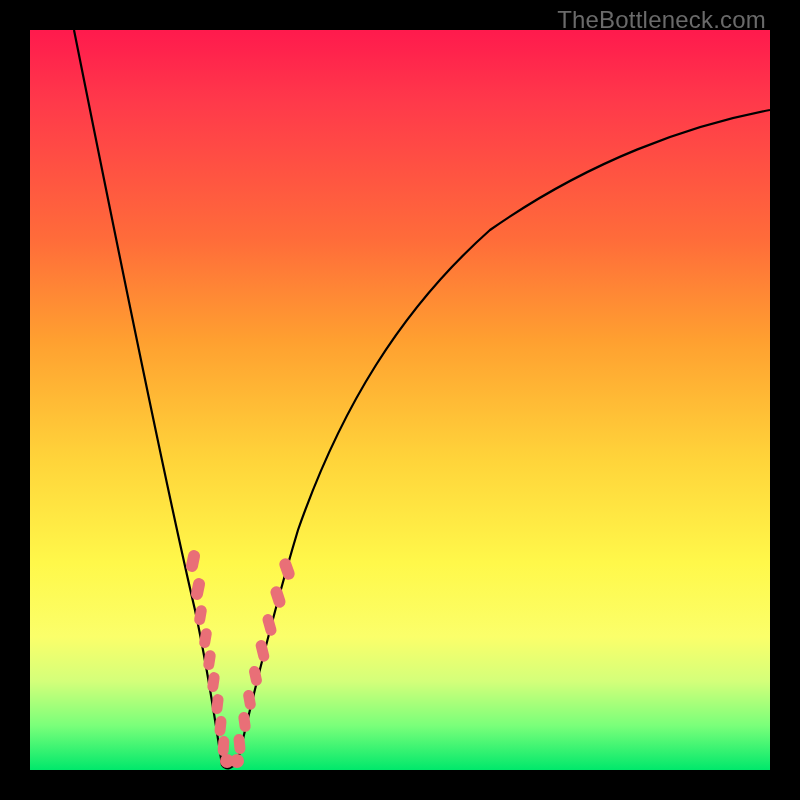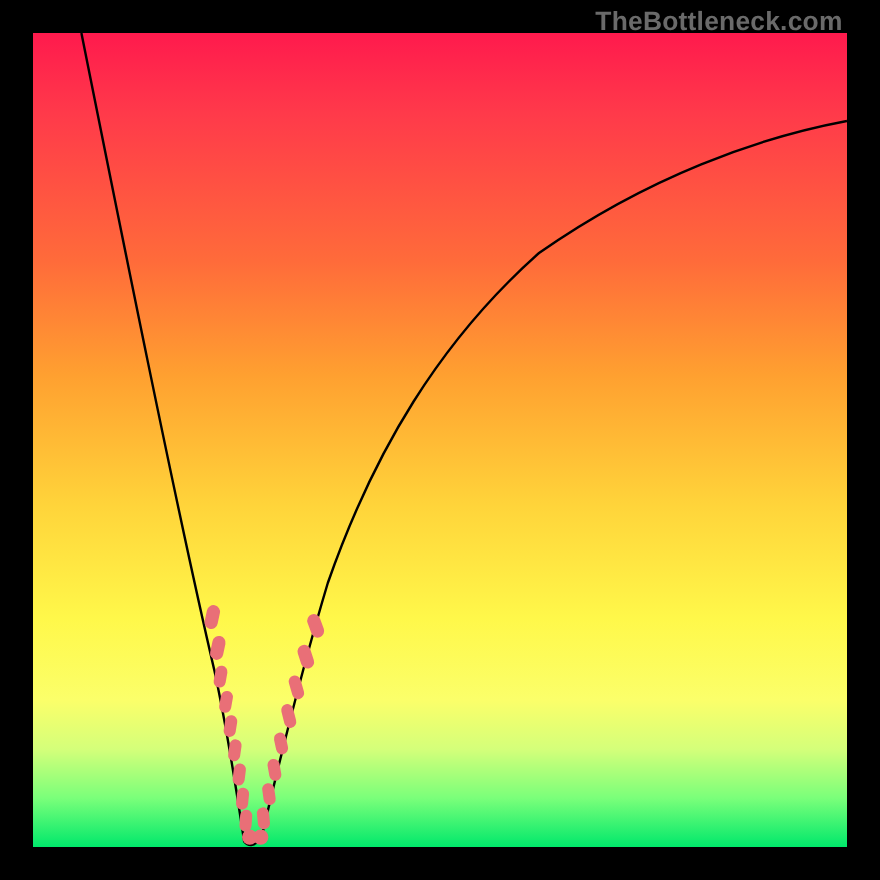--- a/index.html
+++ b/index.html
@@ -34,21 +34,21 @@
       #d4ff7a 88%,
       #7aff7a 94%,
       #00e86b 100%);
   }
   .watermark {
     position: absolute;
     top: 6px;
     right: 34px;
     color: #6a6a6a;
     font-size: 24px;
-    font-weight: 700;
+    font-weight: 400;
     letter-spacing: 0.2px;
     z-index: 10;
   }
   svg.curve {
     position: absolute;
     left: 0;
     top: 0;
     width: 740px;
     height: 740px;
   }

